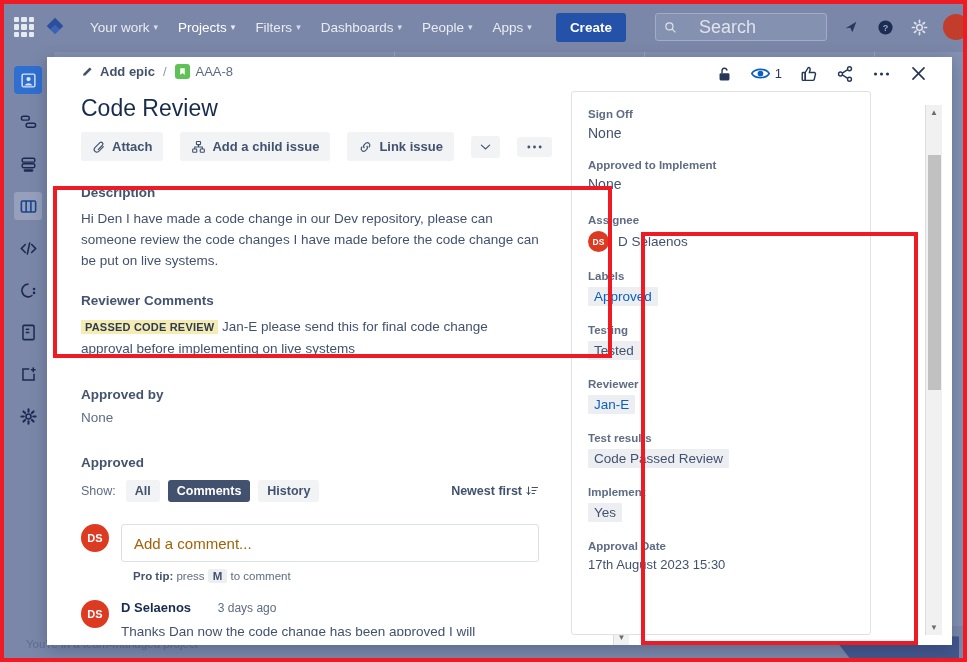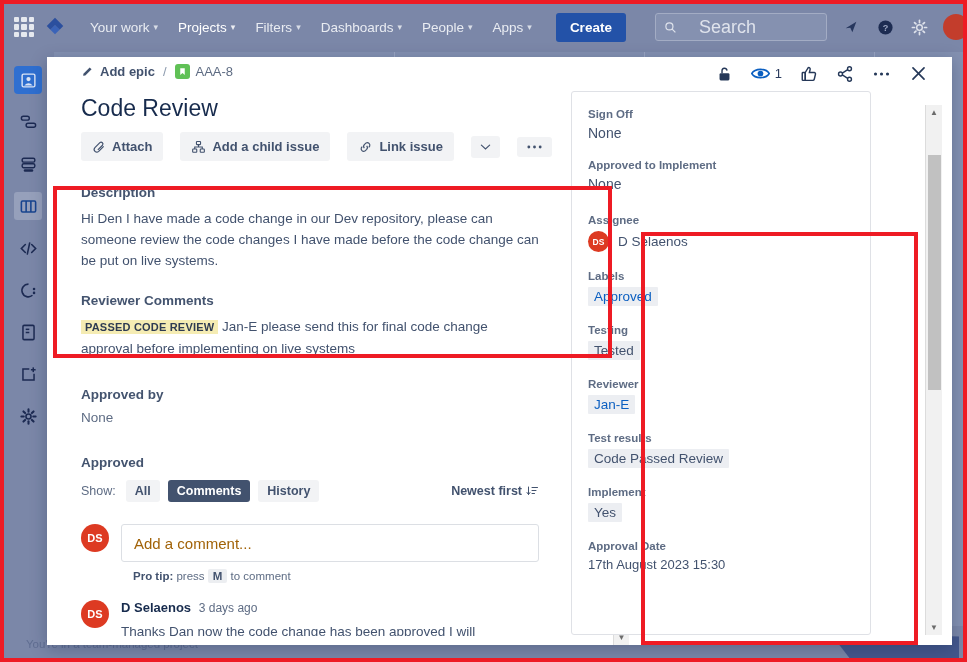--- a/index.html
+++ b/index.html
@@ -165,21 +165,21 @@
     flex: 1; height: 38px; border: 1px solid #dcdfe4; border-radius: 3px;
     display: flex; align-items: center; padding: 0 12px;
     font-size: 15px; color: #a16207; background: #fff; cursor: text;
   }
   .protip { font-size: 11.5px; color: #5e6c84; margin: 8px 0 16px 52px;}
   .protip b { color: #42526e; }
   .kbd { background: #eceef1; border-radius: 2px; padding: 1px 5px; font-weight: 700; color: #42526e;}
   .comment { display: flex; gap: 12px; margin-top: 18px; }
   .cmeta { font-size: 13px; color: #172b4d; }
   .cmeta .nm { font-weight: 700; }
-  .cmeta .ago { color: #5e6c84; font-size: 12px; margin-left: 4px; }
+  .cmeta .ago { color: #5e6c84; font-size: 12px; margin-left: 23px; }
   .cbody { font-size: 13.5px; color: #42526e; margin-top: 7px; line-height: 20px; }
 
   
   .vscroll {
     position: absolute; width: 16px; background: #f1f1f1;
     border-left: 1px solid #dcdcdc;
   }
   .vscroll .arrow { height: 15px; display:flex; align-items:center; justify-content:center; color:#6b6b6b; font-size:8px;}
   .vscroll .thumb { position:absolute; left: 2px; width: 12px; background: #c1c1c1; border-radius:0; }
 

